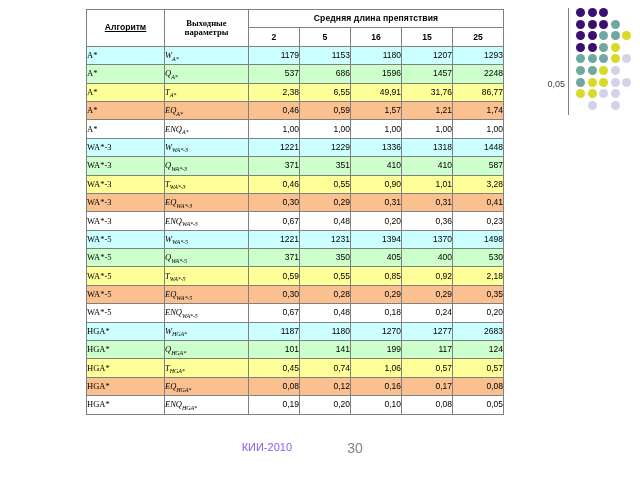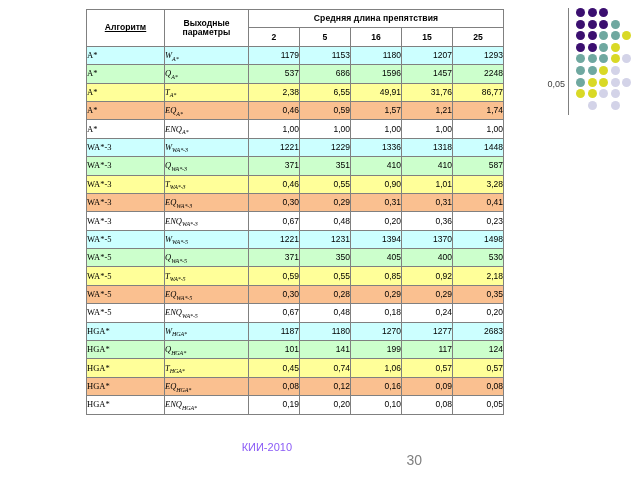--- a/index.html
+++ b/index.html
@@ -39,21 +39,21 @@
     box-sizing: border-box;
   }
   table.results thead th {
     background: #ffffff;
     font-weight: bold;
     text-align: center;
     color: #000000;
     font-size: 8.6px;
   }
   th.col-alg   { width: 78px; text-decoration: underline; }
-  th.col-par   { width: 84px; }
+  th.col-par   { width: 84px; font-family: Liberation Serif, serif; }
   th.col-num   { width: 51.2px; }
 
   th.grp-head {
     height: 16px;
     letter-spacing: .1px;
     margin-top: 32px;
   }
   th.sub-head {
     height: 17px;
   }
@@ -152,28 +152,27 @@
     left: 0;
     top: 441px;
     width: 292px;
     text-align: right;
     font-size: 11px;
     color: #8b5cf6;
     font-family: "Liberation Sans", sans-serif;
   }
   #footer-slide-number {
     position: absolute;
-    left: 312px;
+    left: 300px;
     top: 440px;
     width: 110px;
-    text-align: right;
+    text-align: center;
     font-size: 14px;
     color: #808080;
     font-family: "Liberation Sans", sans-serif;
-    margin-top: 12px;
   }
 </style>
 </head>
 <body>
 
 <div id="results-table-wrap">
   <table class="results">
     <thead>
       <tr>
         <th class="col-alg rot-alg" rowspan="2">Алгоритм</th>
@@ -350,21 +349,21 @@
           <td class="c-val">1,06</td>
           <td class="c-val">0,57</td>
           <td class="c-val">0,57</td>
         </tr>
         <tr class="t-orange">
           <td class="c-alg">HGA*</td>
           <td class="c-par"><span>EQ</span><sub>HGA*</sub></td>
           <td class="c-val">0,08</td>
           <td class="c-val">0,12</td>
           <td class="c-val">0,16</td>
-          <td class="c-val">0,09</td>
+          <td class="c-val">0,17</td>
           <td class="c-val">0,08</td>
         </tr>
         <tr class="t-white block-end">
           <td class="c-alg">HGA*</td>
           <td class="c-par"><span>ENQ</span><sub>HGA*</sub></td>
           <td class="c-val">0,19</td>
           <td class="c-val">0,20</td>
           <td class="c-val">0,10</td>
           <td class="c-val">0,08</td>
           <td class="c-val">0,05</td>

